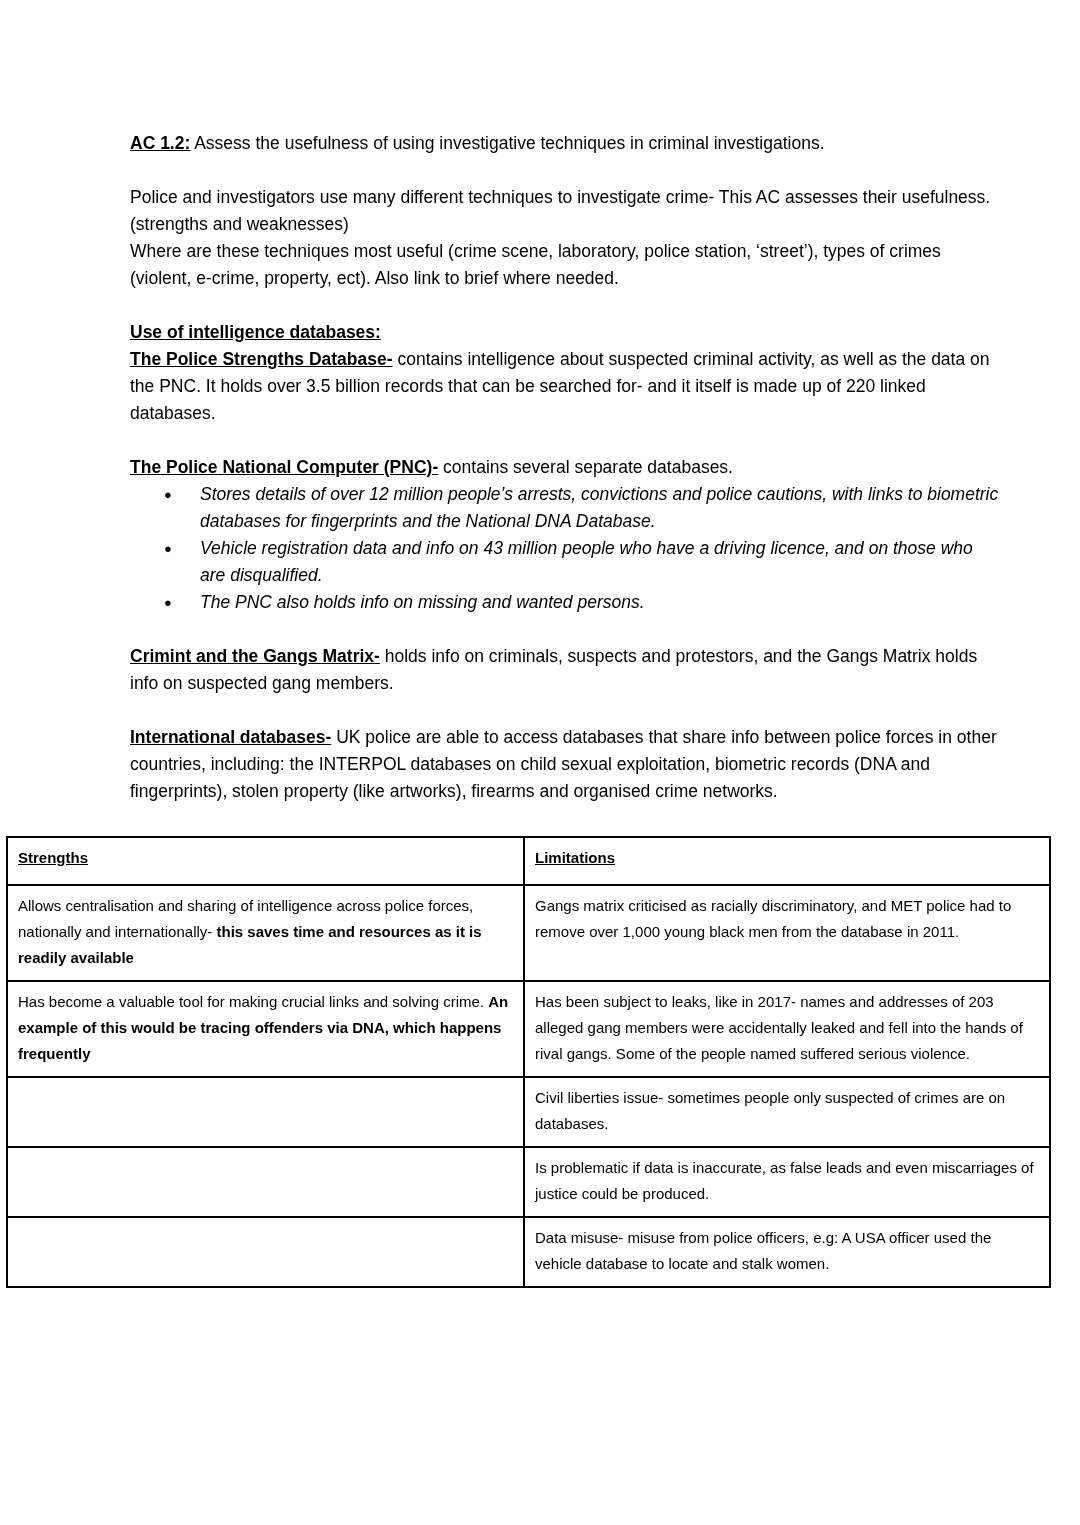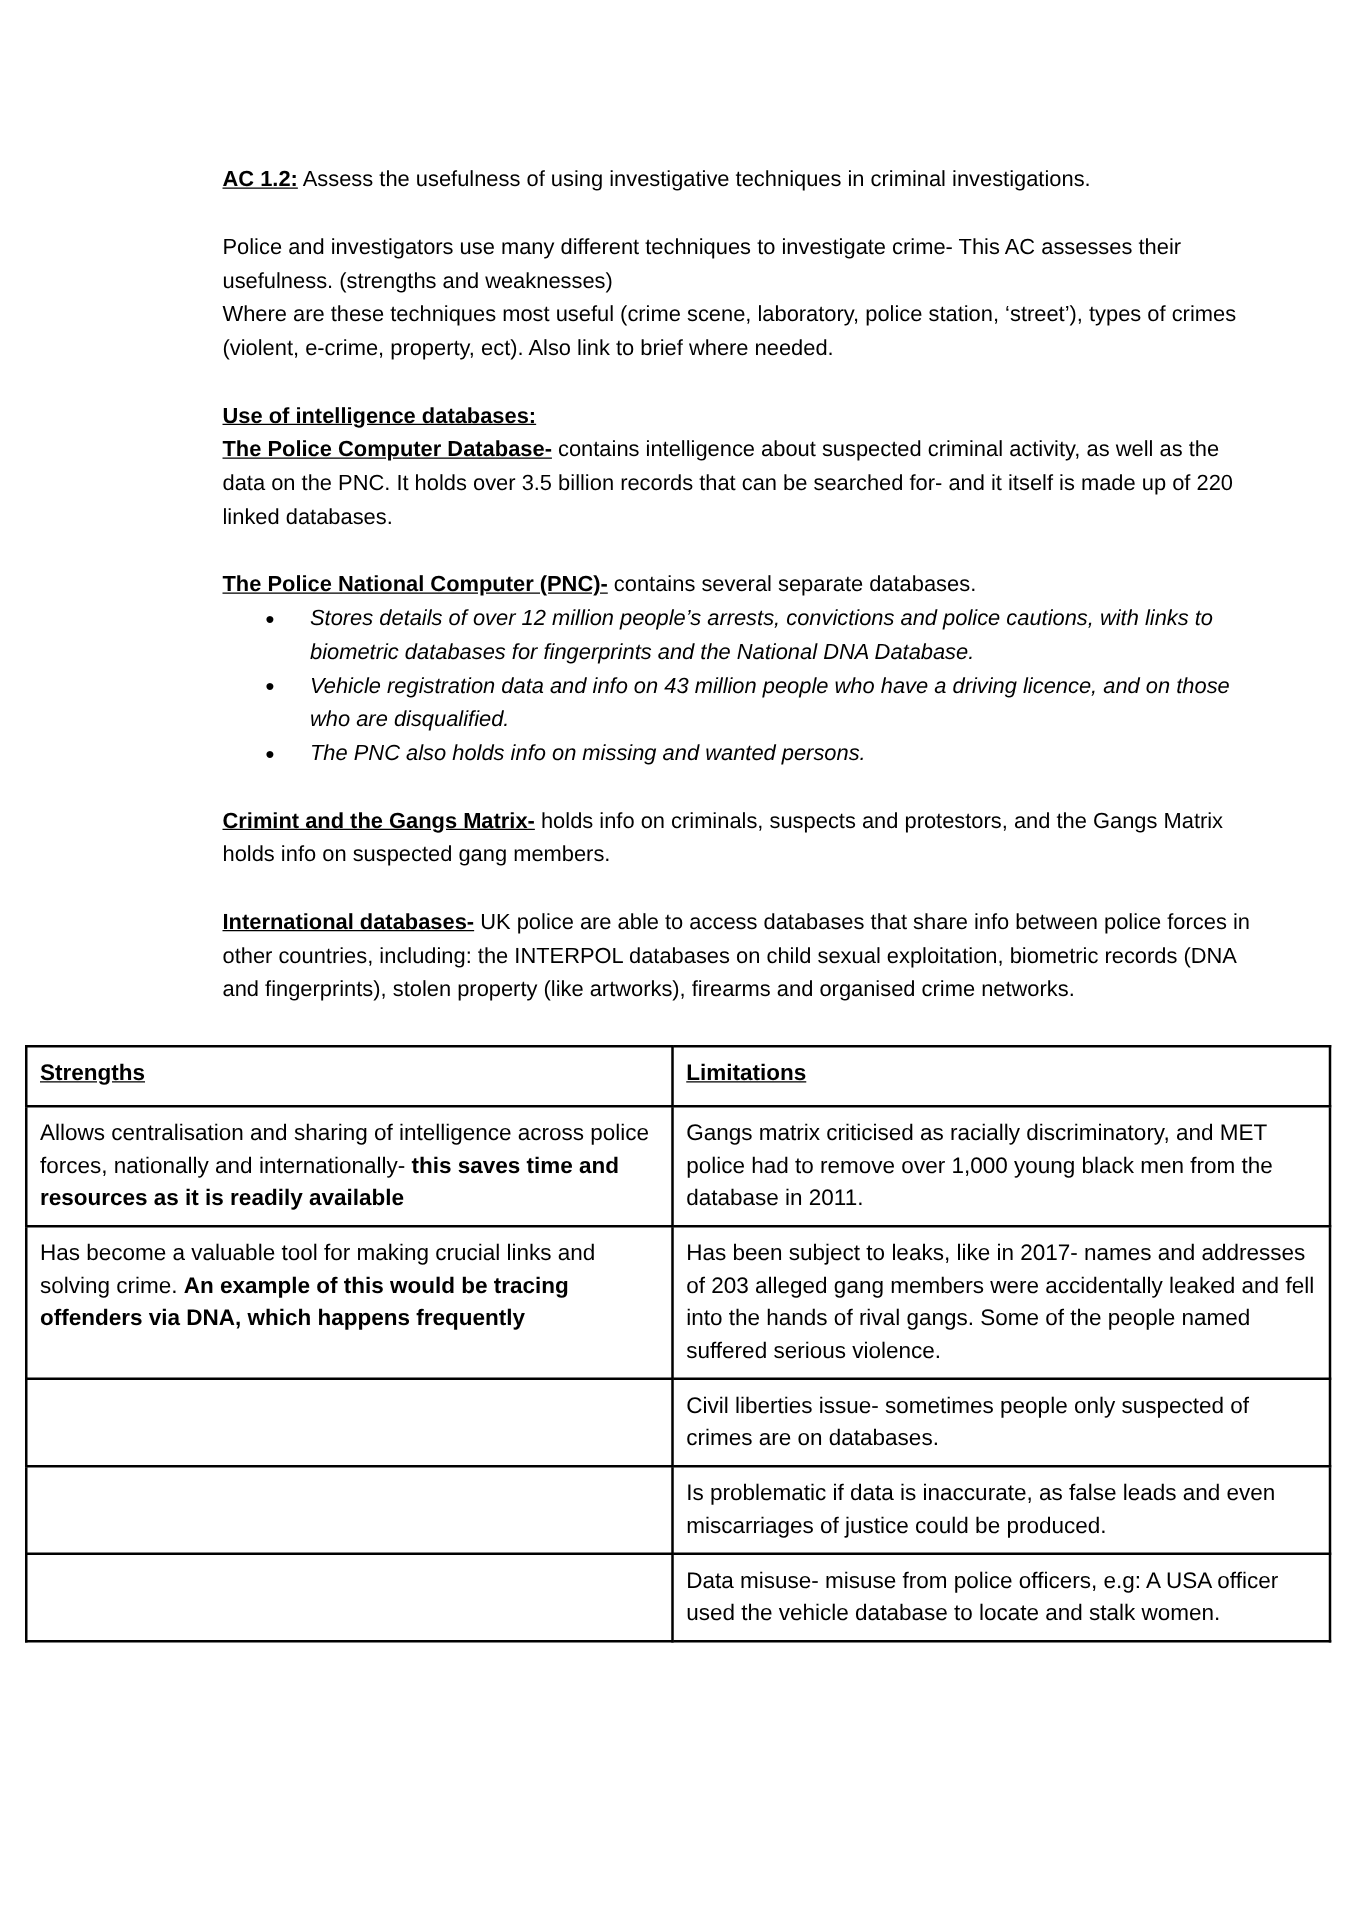--- a/index.html
+++ b/index.html
@@ -12,42 +12,41 @@
   }
   .page{
     width:1080px;height:1525px;
     background:#ffffff;
     box-sizing:border-box;
   }
   .doc-body{
     padding:130px 80px 0 130px;
     font-size:17.5px;
     line-height:27px;
-    margin-left:48px;
   }
   .para{margin:0;}
   .blank{height:27px;}
   .b{font-weight:bold;}
   .u{text-decoration:underline;}
   .li{display:flex;}
   .li .marker{
     flex:none;
     box-sizing:border-box;
     margin-left:34px;
     width:36px;
     font-size:13px;
     line-height:27px;
   }
   .li .li-text{flex:1;font-style:italic;}
   table.doc-table{
-    margin:31px 0 0 20px;
+    margin:31px 0 0 6px;
     width:1043px;
     border-collapse:collapse;
     table-layout:fixed;
-    font-size:18px;
+    font-size:15px;
     line-height:26px;
   }
   table.doc-table th,
   table.doc-table td{
     border:2px solid #000000;
     padding:7px 11px 9px 10px;
     vertical-align:top;
     text-align:left;
     font-weight:normal;
     word-wrap:break-word;
@@ -60,21 +59,21 @@
 <body>
 
 <div class="page">
   <div class="doc-body" id="doc-body">
       <p class="para"><span class="b u">AC 1.2:</span><span> Assess the usefulness of using investigative techniques in criminal investigations.</span></p>
       <div class="blank"></div>
       <p class="para"><span>Police and investigators use many different techniques to investigate crime- This AC assesses their usefulness. (strengths and weaknesses)</span></p>
       <p class="para"><span>Where are these techniques most useful (crime scene, laboratory, police station, ‘street’), types of crimes (violent, e-crime, property, ect). Also link to brief where needed.</span></p>
       <div class="blank"></div>
       <p class="para"><span class="b u"> Use of intelligence databases:</span></p>
-      <p class="para"><span class="b u">The Police Computer Database-</span><span> contains intelligence about suspected criminal activity, as well as the data on the PNC. It holds over 3.5 billion records that can be searched for- and it itself is made up of 220 linked databases.</span></p>
+      <p class="para"><span class="b u">The Police Strengths Database-</span><span> contains intelligence about suspected criminal activity, as well as the data on the PNC. It holds over 3.5 billion records that can be searched for- and it itself is made up of 220 linked databases.</span></p>
       <div class="blank"></div>
       <p class="para"><span class="b u">The Police National Computer (PNC)-</span><span> contains several separate databases.</span></p>
       <div class="li">
         <span class="marker">●</span>
         <span class="li-text"><span>Stores details of over 12 million people’s arrests, convictions and police cautions, with links to biometric databases for fingerprints and the National DNA Database.</span></span>
       </div>
       <div class="li">
         <span class="marker">●</span>
         <span class="li-text"><span>Vehicle registration data and info on 43 million people who have a driving licence, and on those who are disqualified.</span></span>
       </div>

